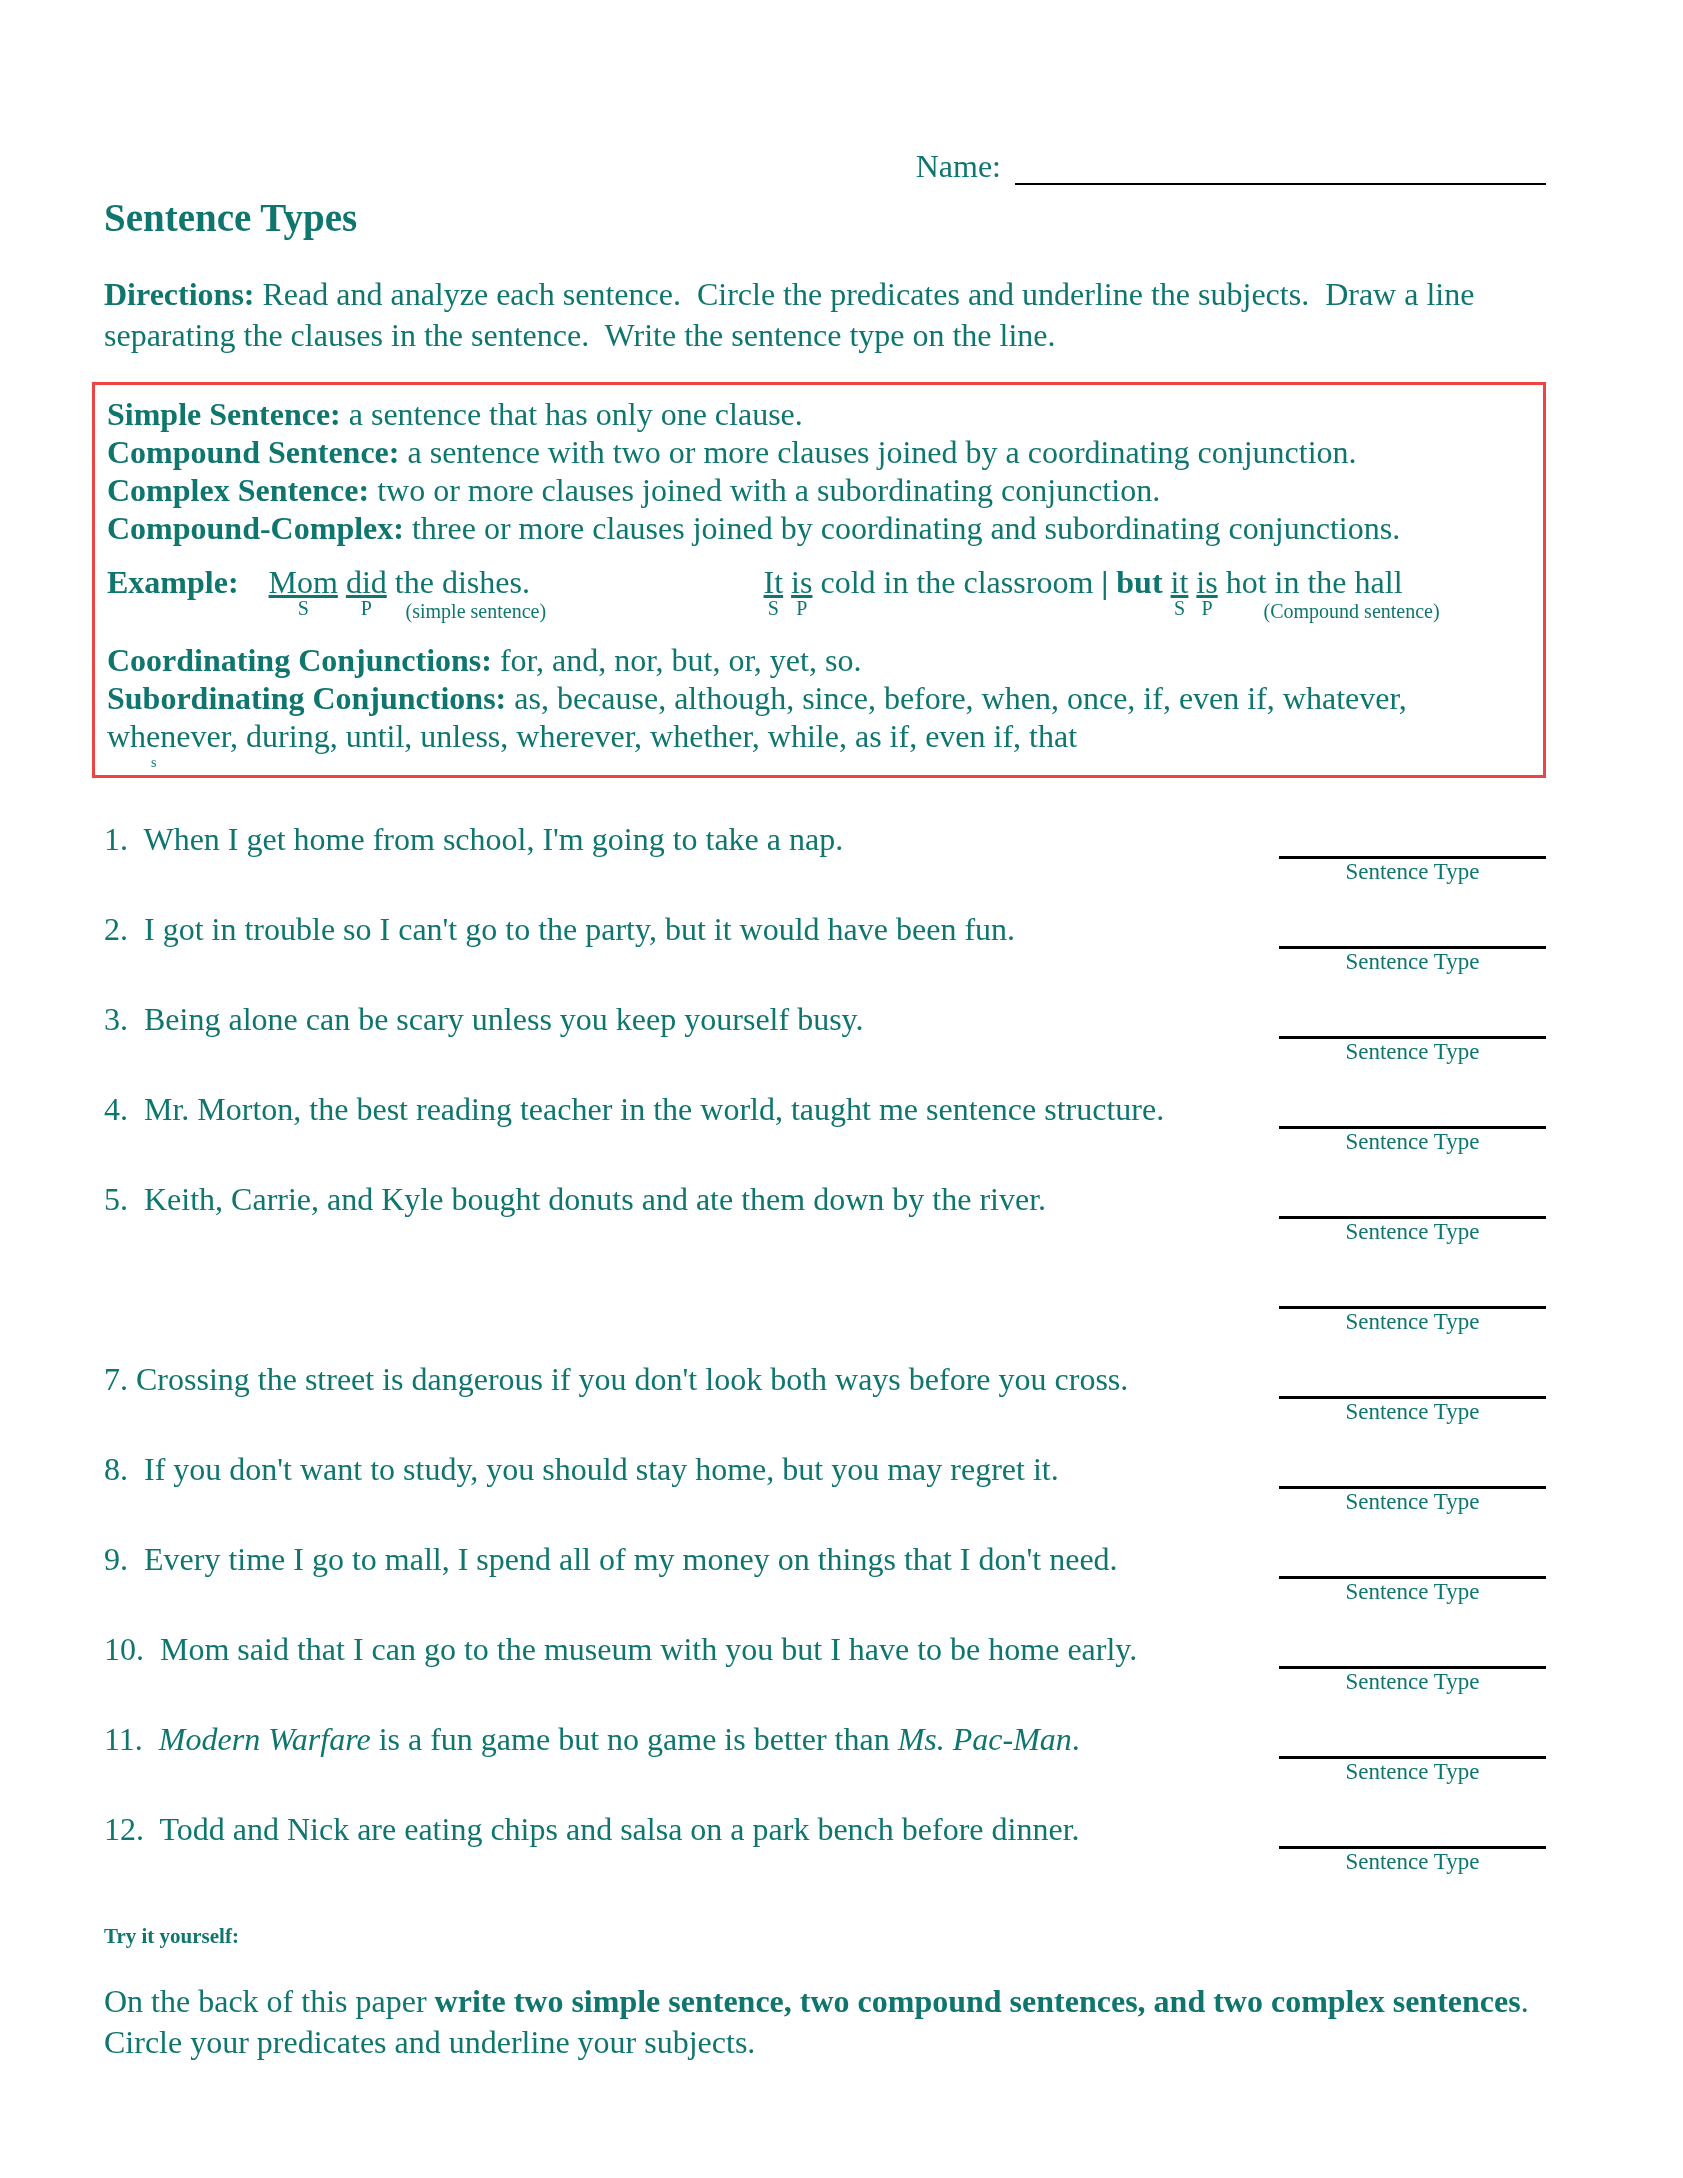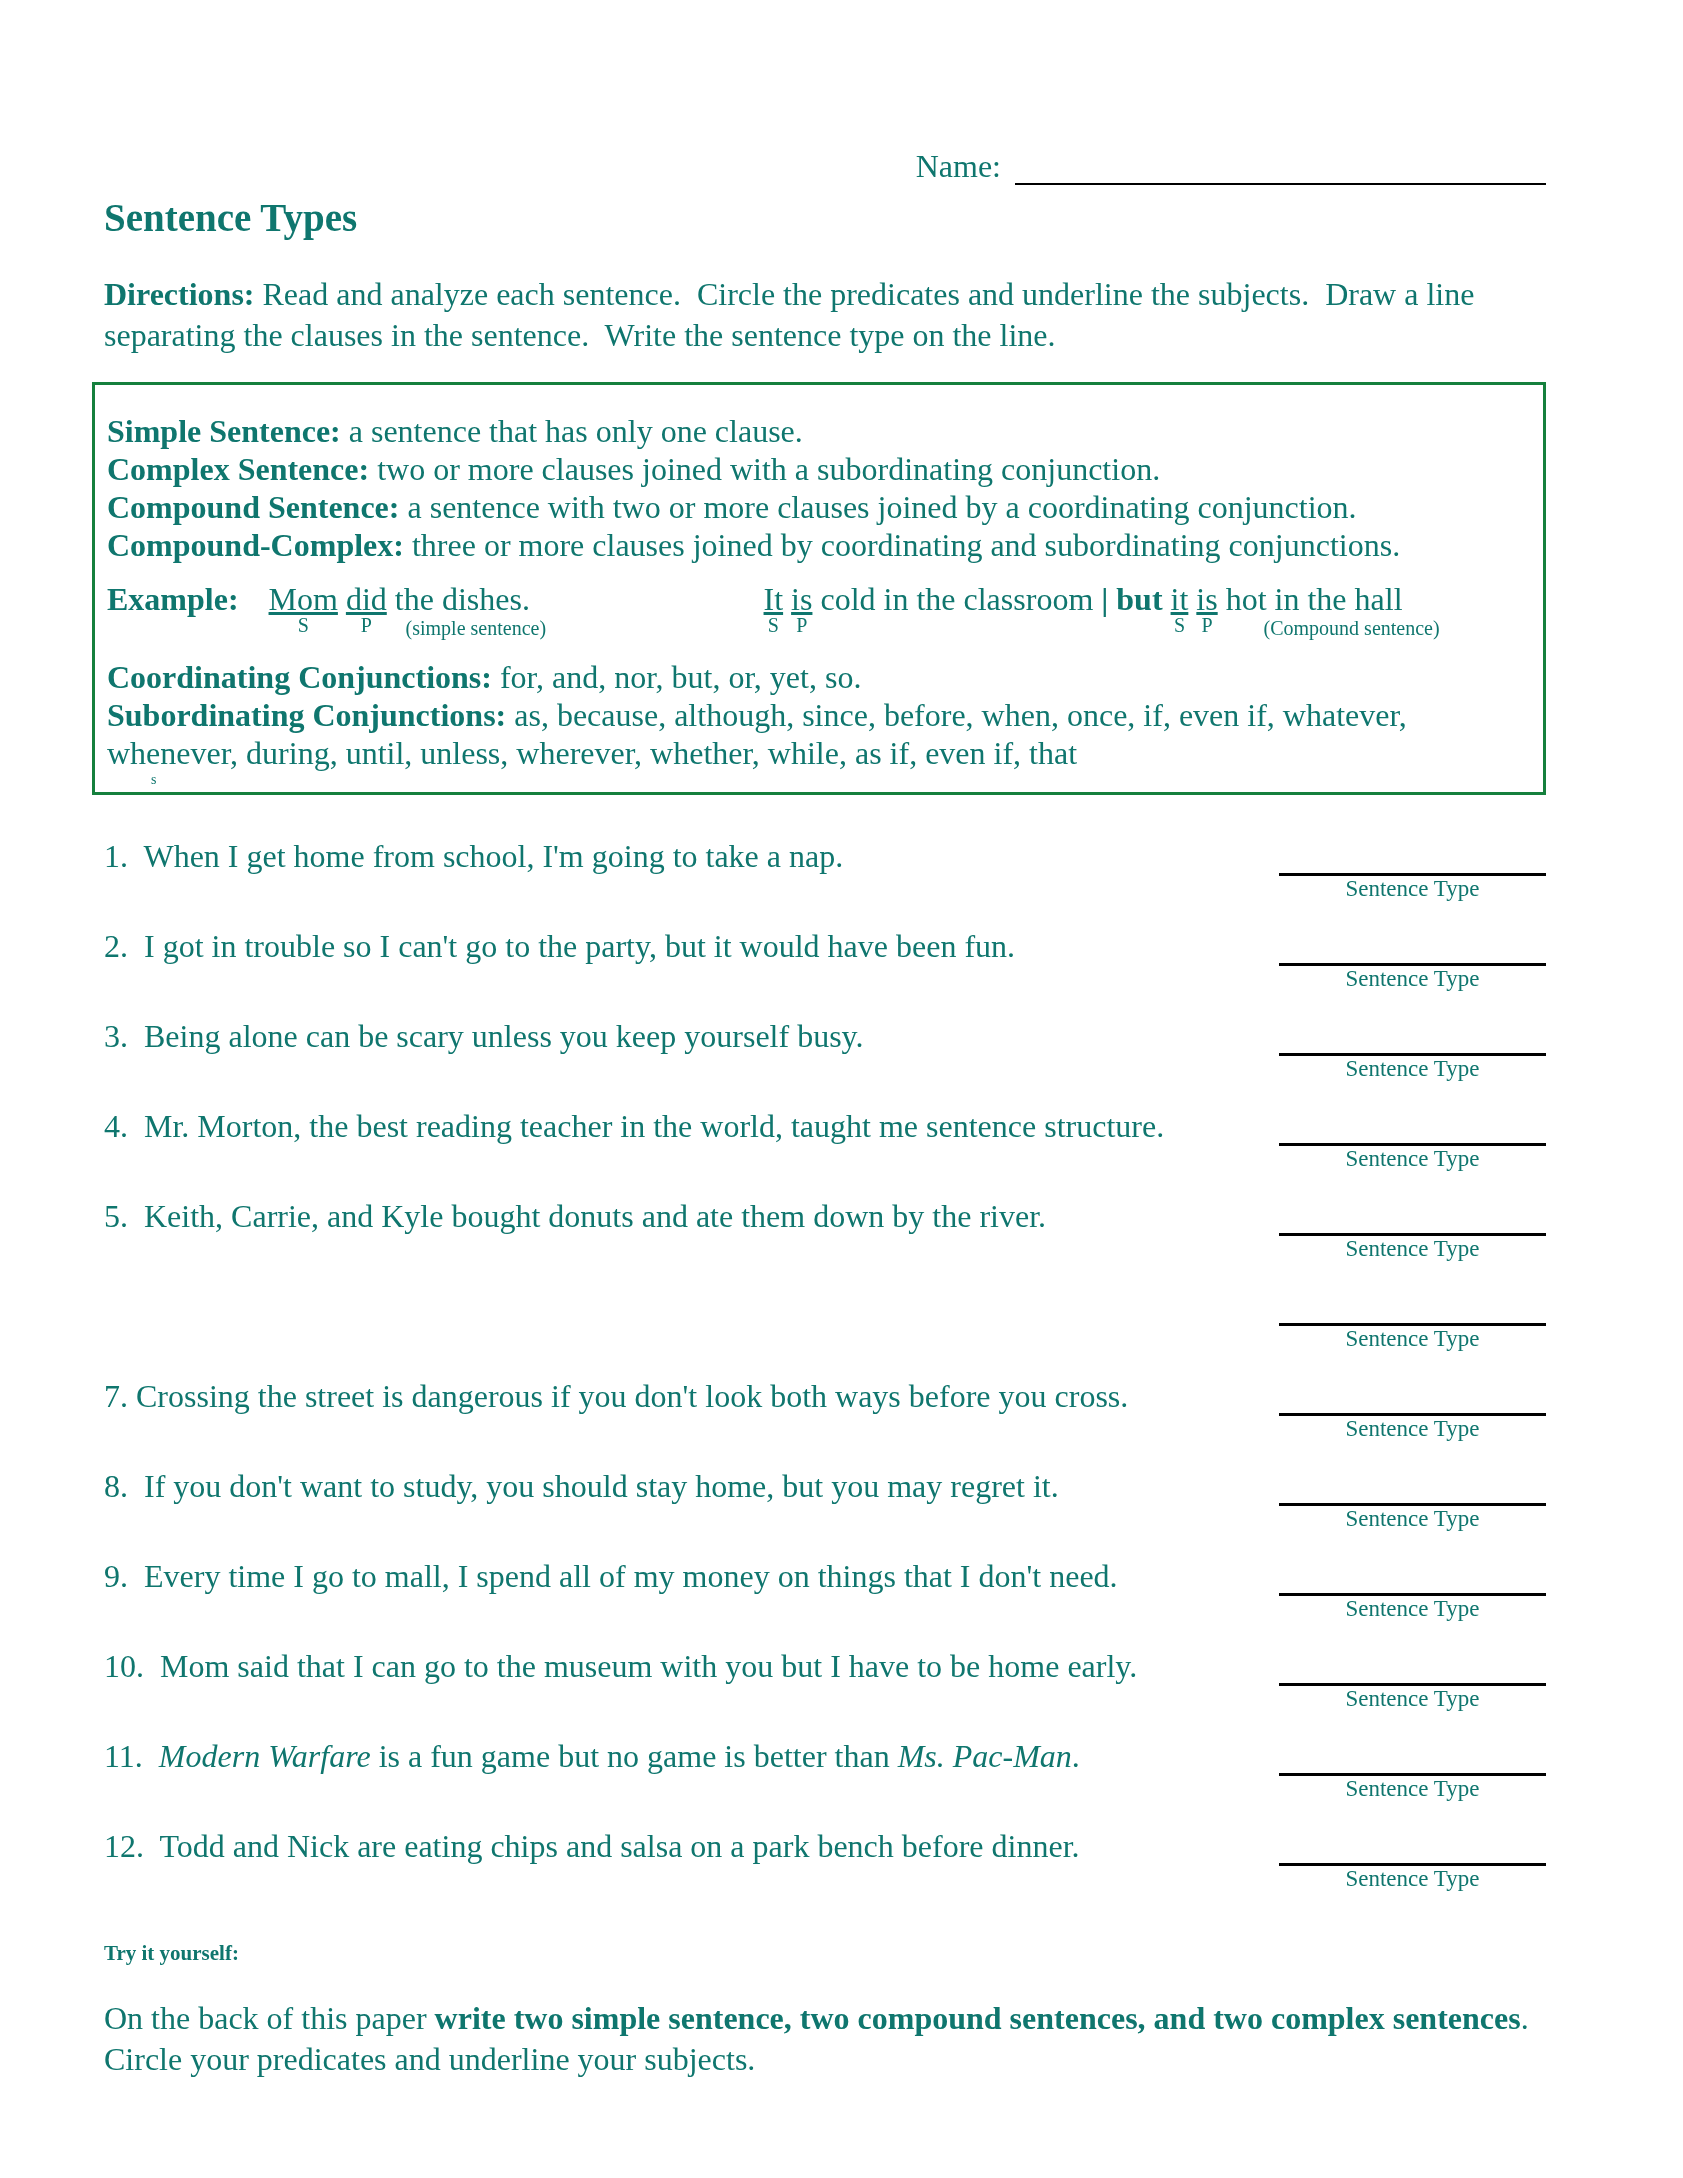--- a/index.html
+++ b/index.html
@@ -16,22 +16,22 @@
   }
   .name-row{display:flex;justify-content:flex-end;align-items:flex-end;margin-bottom:10px;}
   .name-label{font-size:32px;margin-right:14px;}
   .name-line{width:531px;border-bottom:2px solid #000;height:36px;}
   h1.title{font-size:39px;margin:6px 0 34px 0;font-weight:bold;}
   .directions{white-space:pre-wrap;line-height:41px;margin:0 0 26px 0;}
   .bd{font-weight:bold;}
   .it{font-style:italic;}
   
   .def-box{
-    border:3px solid #15803d;
-    padding:27px 14px 4px 12px;
+    border:3px solid #ef4444;
+    padding:10px 14px 4px 12px;
     margin-left:-12px;
     line-height:38px;
     margin-top:19px;
   }
   .def-line{white-space:pre-wrap;}
   
   .example-row{display:flex;margin-top:16px;padding-bottom:40px;white-space:pre;}
   .ex-label{font-weight:bold;margin-right:30px;}
   .ex-simple{position:relative;width:495px;}
   .ex-compound{position:relative;}
@@ -67,22 +67,22 @@
     <span class="name-line"></span>
   </div>
 
   <h1 class="title">Sentence Types</h1>
 
   <p class="directions"><span class="bd">Directions:</span><span> Read and analyze each sentence.  Circle the predicates and underline the subjects.  Draw a line separating the clauses in the sentence.  Write the sentence type on the line.</span></p>
 
   <div class="def-box">
     <div id="definitions">
         <div class="def-line"><span class="bd">Simple Sentence:</span><span> a sentence that has only one clause.</span></div>
+        <div class="def-line"><span class="bd">Compound Sentence:</span><span> a sentence with two or more clauses joined by a coordinating conjunction.</span></div>
         <div class="def-line"><span class="bd">Complex Sentence:</span><span> two or more clauses joined with a subordinating conjunction.</span></div>
-        <div class="def-line"><span class="bd">Compound Sentence:</span><span> a sentence with two or more clauses joined by a coordinating conjunction.</span></div>
         <div class="def-line"><span class="bd">Compound-Complex:</span><span> three or more clauses joined by coordinating and subordinating conjunctions.</span></div>
       </div>
 
     <div class="example-row">
       <span class="ex-label">Example:</span>
       <span class="ex-simple"><span class="spw"><span>Mom</span><span class="tag">S</span></span><span> </span><span class="spw"><span>did</span><span class="tag">P</span></span><span> the dishes.</span><span class="ex-note note-simple">(simple sentence)</span></span>
       <span class="ex-compound"><span class="spw"><span>It</span><span class="tag">S</span></span><span> </span><span class="spw"><span>is</span><span class="tag">P</span></span><span> cold in the classroom </span><span class="bd">| </span><span class="bd">but</span><span> </span><span class="spw"><span>it</span><span class="tag">S</span></span><span> </span><span class="spw"><span>is</span><span class="tag">P</span></span><span> hot in the hall</span><span class="ex-note note-compound">(Compound sentence)</span></span>
     </div>
 
     <div class="conj-line"><span class="bd">Coordinating Conjunctions:</span><span> for, and, nor, but, or, yet, so.</span></div>

